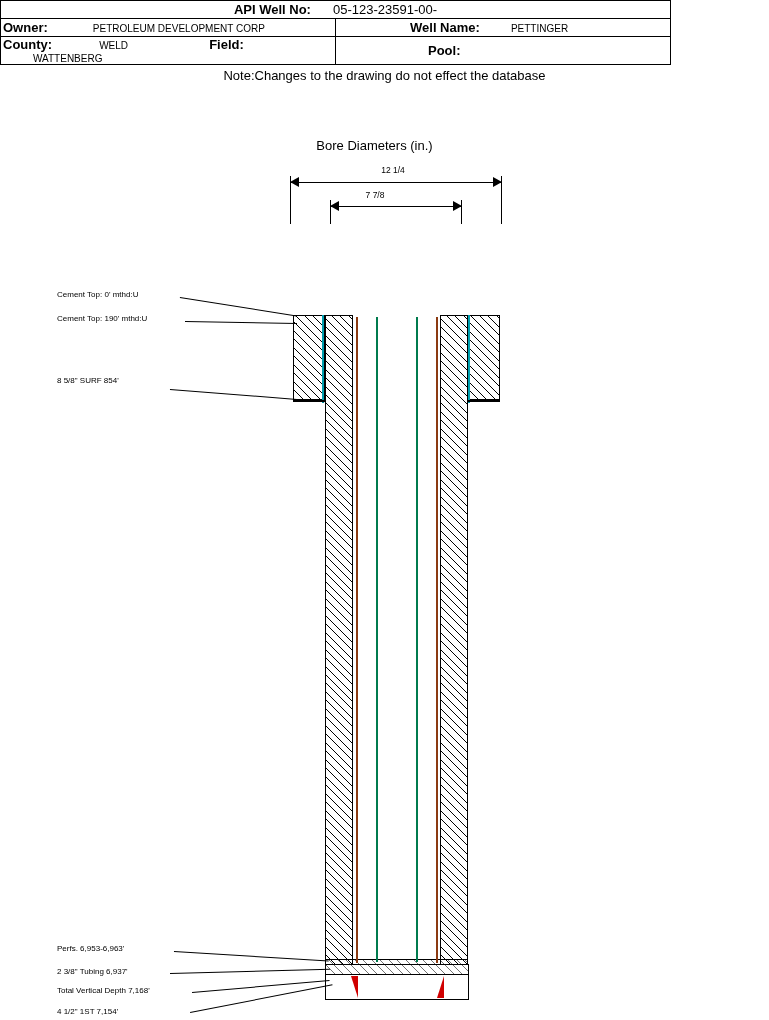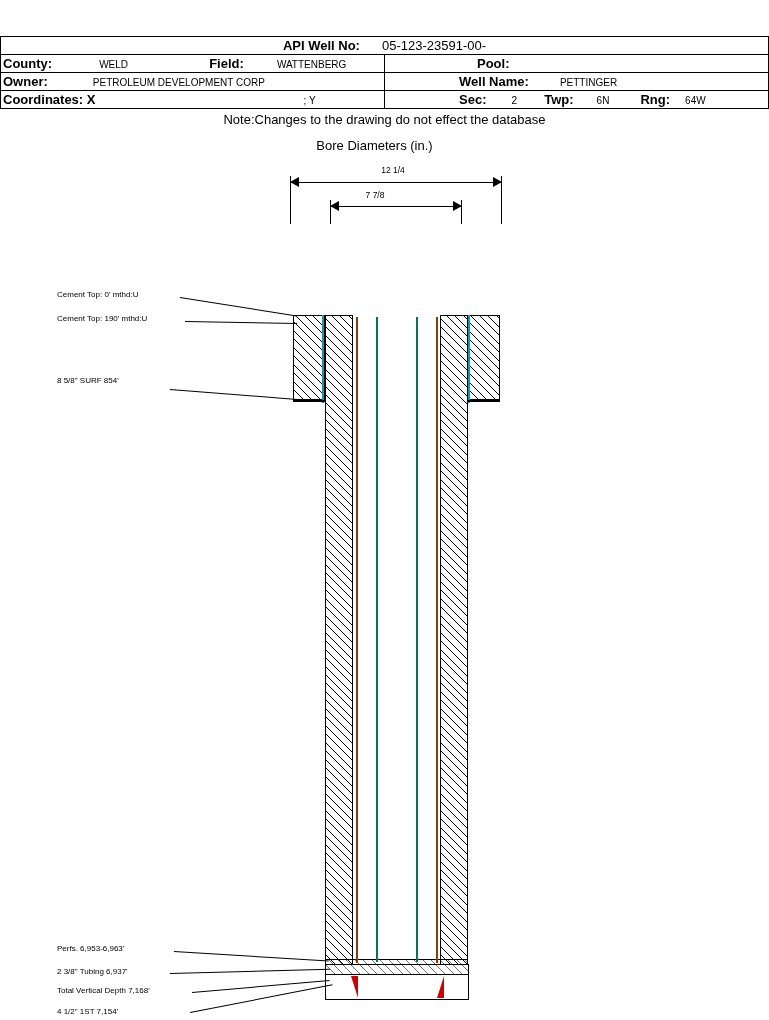--- a/index.html
+++ b/index.html
@@ -24,23 +24,22 @@
     width: 769px;
   }
   .title-row {
     text-align: center;
     font-size: 13px;
     font-weight: bold;
     padding: 2px 0 3px 0;
   }
   .hdr-table {
     border-collapse: collapse;
-    width: 769px;
+    width: 671px;
     table-layout: fixed;
-    margin-top: 36px;
   }
   .hdr-table td {
     border: 1px solid #000;
     height: 17px;
     padding: 0 2px;
     vertical-align: middle;
     font-size: 11px;
   }
   .lbl {
     font-size: 13px;
@@ -116,55 +115,39 @@
   <table class="hdr-table">
     <tbody>
         <tr class="apirow">
       <td colspan="2" style="border-left:1px solid #000;border-right:1px solid #000;" class="ctr">
         <span class="lbl">API Well No:</span>
         <span class="lbl" style="font-weight:normal;display:inline-block;width:16px;"></span>
         <span class="lbl" style="font-weight:normal;">05-123-23591-00-</span>
       </td>
     </tr>
     <tr>
+      <td style="width:384px;">
+        <span class="lbl">Owner:</span>
+        <span class="val" style="padding-left:42px;">PETROLEUM DEVELOPMENT CORP</span>
+      </td>
+      <td>
+        <span class="lbl" style="padding-left:72px;">Well Name:</span>
+        <span class="val" style="padding-left:28px;">PETTINGER</span>
+      </td>
+    </tr>
+    <tr>
       <td>
         <span class="lbl">County:</span>
         <span class="val" style="padding-left:44px;">WELD</span>
         <span class="lbl" style="padding-left:78px;">Field:</span>
         <span class="val" style="padding-left:30px;">WATTENBERG</span>
       </td>
       <td>
         <span class="lbl" style="padding-left:90px;">Pool:</span>
         <span class="val"></span>
-      </td>
-    </tr>
-    <tr>
-      <td style="width:384px;">
-        <span class="lbl">Owner:</span>
-        <span class="val" style="padding-left:42px;">PETROLEUM DEVELOPMENT CORP</span>
-      </td>
-      <td>
-        <span class="lbl" style="padding-left:72px;">Well Name:</span>
-        <span class="val" style="padding-left:28px;">PETTINGER</span>
-      </td>
-    </tr>
-    <tr>
-      <td>
-        <span class="lbl">Coordinates: X</span>
-        <span class="val"></span>
-        <span class="val" style="padding-left:205px;">; Y</span>
-        <span class="val"></span>
-      </td>
-      <td>
-        <span class="lbl" style="padding-left:72px;">Sec:</span>
-        <span class="val" style="padding-left:22px;">2</span>
-        <span class="lbl" style="padding-left:24px;">Twp:</span>
-        <span class="val" style="padding-left:20px;">6N</span>
-        <span class="lbl" style="padding-left:28px;">Rng:</span>
-        <span class="val" style="padding-left:12px;">64W</span>
       </td>
     </tr>
   </tbody>
     </table>
   <div class="note">Note:Changes to the drawing do not effect the database</div>
 </div>
 
 <div class="bore-title">Bore Diameters (in.)</div>
 
 <div class="dim-label" style="left:353px; top:165px; width:80px;">12 1/4</div>

